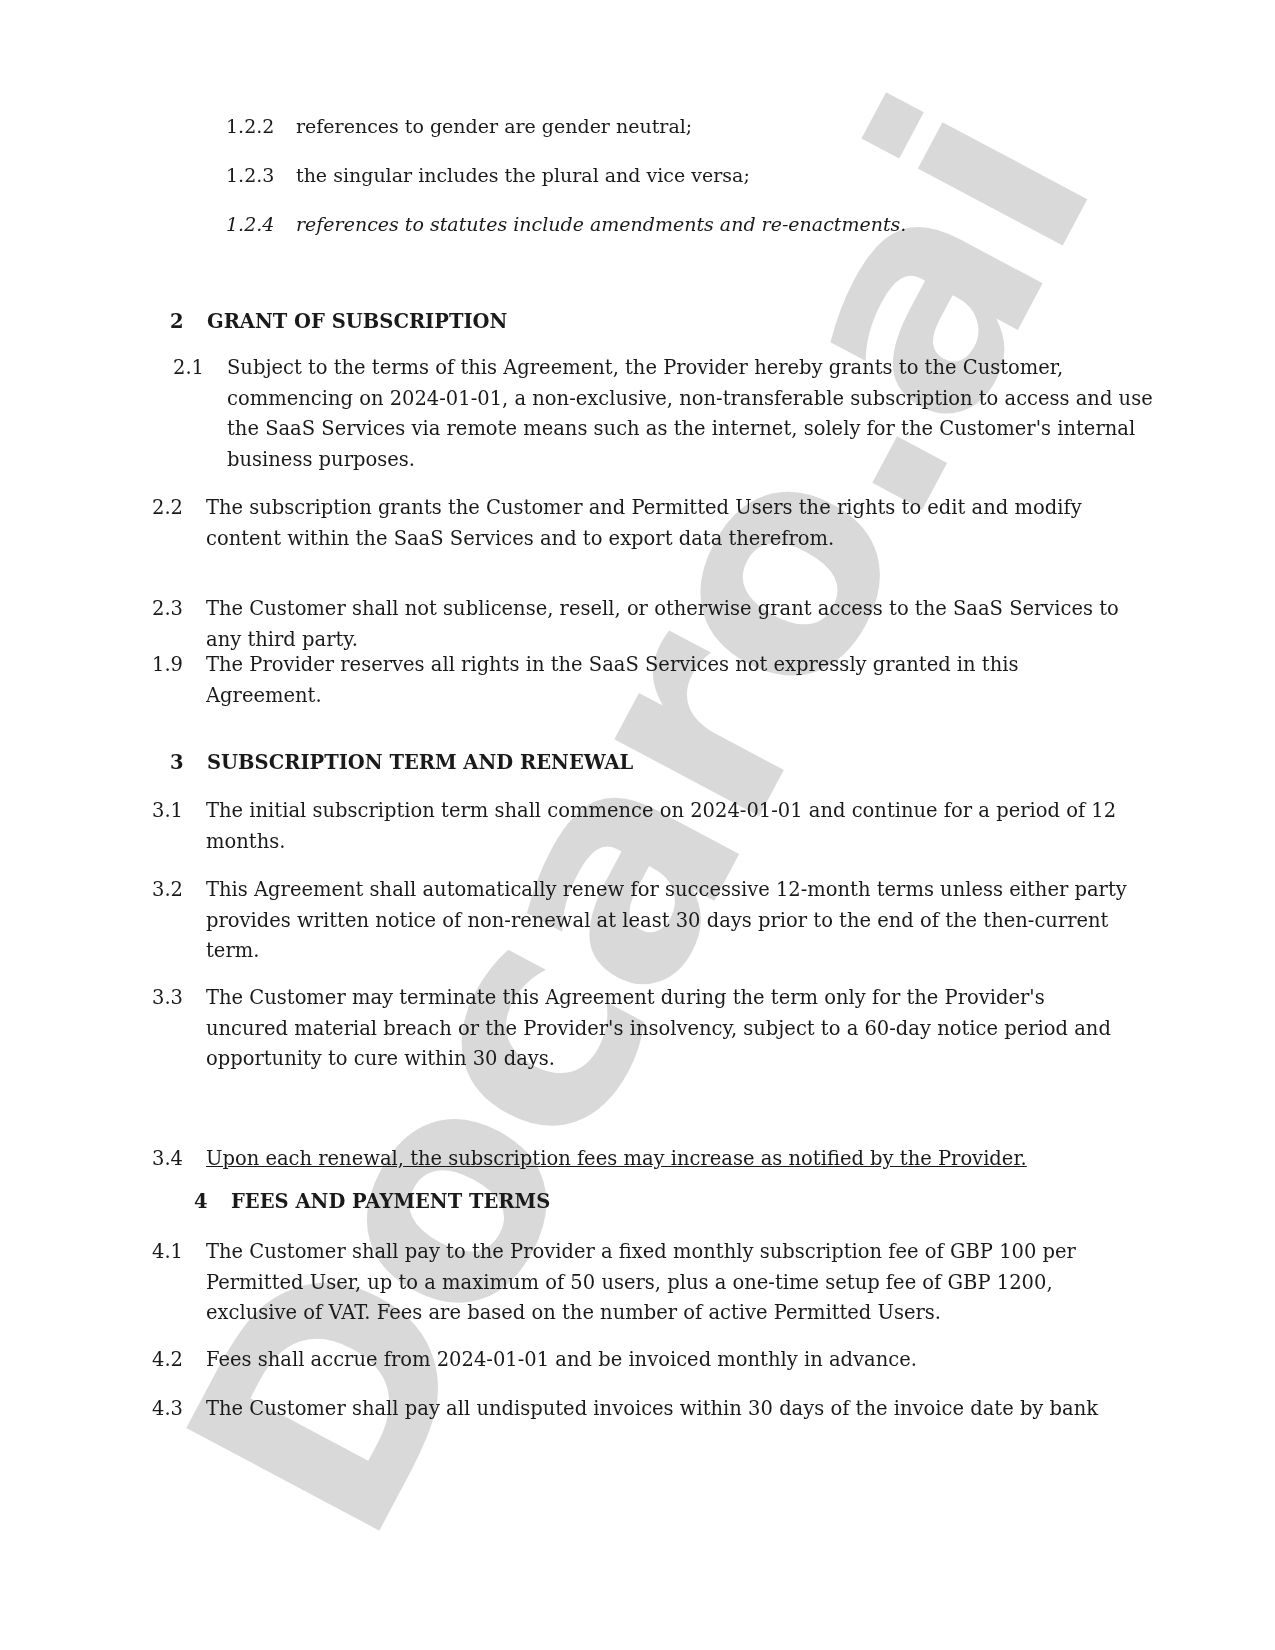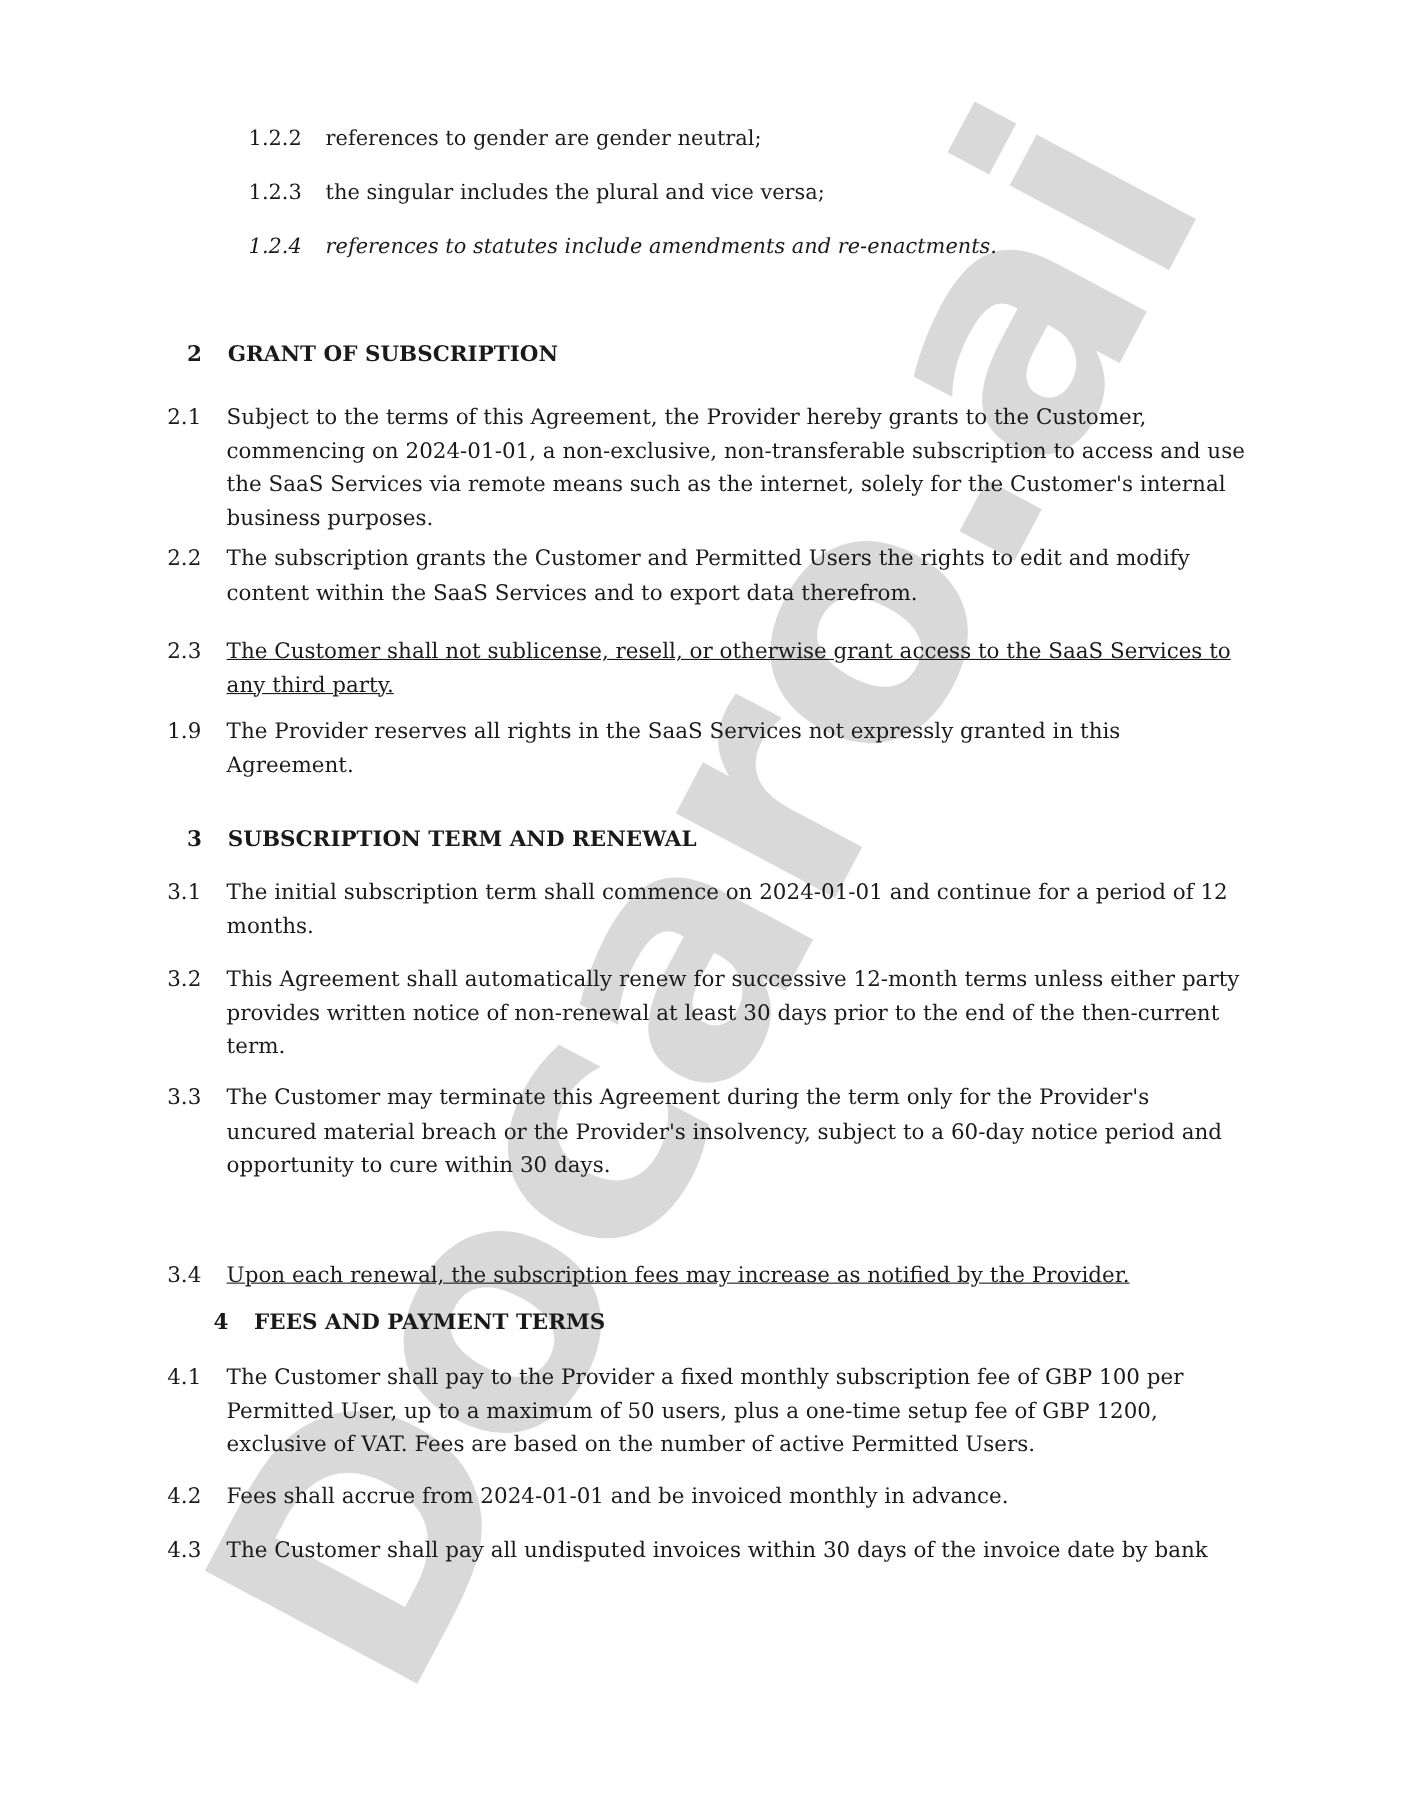--- a/index.html
+++ b/index.html
@@ -36,29 +36,29 @@
   <div class="subitem" style="top:160px;">
     <span class="num">1.2.3</span><span>the singular includes the plural and vice versa;</span>
   </div>
   <div class="subitem" style="top:209px;font-style:italic;">
     <span class="num">1.2.4</span><span>references to statutes include amendments and re-enactments.</span>
   </div>
 
   <div class="heading" style="top:307px;">
     <span class="num">2</span><span>GRANT OF SUBSCRIPTION</span>
   </div>
-  <div class="clause" style="top:364px;">
+  <div class="clause" style="top:353px;margin-left:21px;">
     <span class="num">2.1</span>
     <span class="text">Subject to the terms of this Agreement, the Provider hereby grants to the Customer, commencing on 2024-01-01, a non-exclusive, non-transferable subscription to access and use the SaaS Services via remote means such as the internet, solely for the Customer's internal business purposes.</span>
   </div>
   <div class="clause" style="top:493px;">
     <span class="num">2.2</span>
     <span class="text">The subscription grants the Customer and Permitted Users the rights to edit and modify content within the SaaS Services and to export data therefrom.</span>
   </div>
-  <div class="clause" style="top:577px;text-decoration:underline;">
+  <div class="clause" style="top:594px;">
     <span class="num">2.3</span>
     <span class="text">The Customer shall not sublicense, resell, or otherwise grant access to the SaaS Services to any third party.</span>
   </div>
   <div class="clause" style="top:650px;">
     <span class="num">1.9</span>
     <span class="text">The Provider reserves all rights in the SaaS Services not expressly granted in this Agreement.</span>
   </div>
 
   <div class="heading" style="top:748px;">
     <span class="num">3</span><span>SUBSCRIPTION TERM AND RENEWAL</span>

